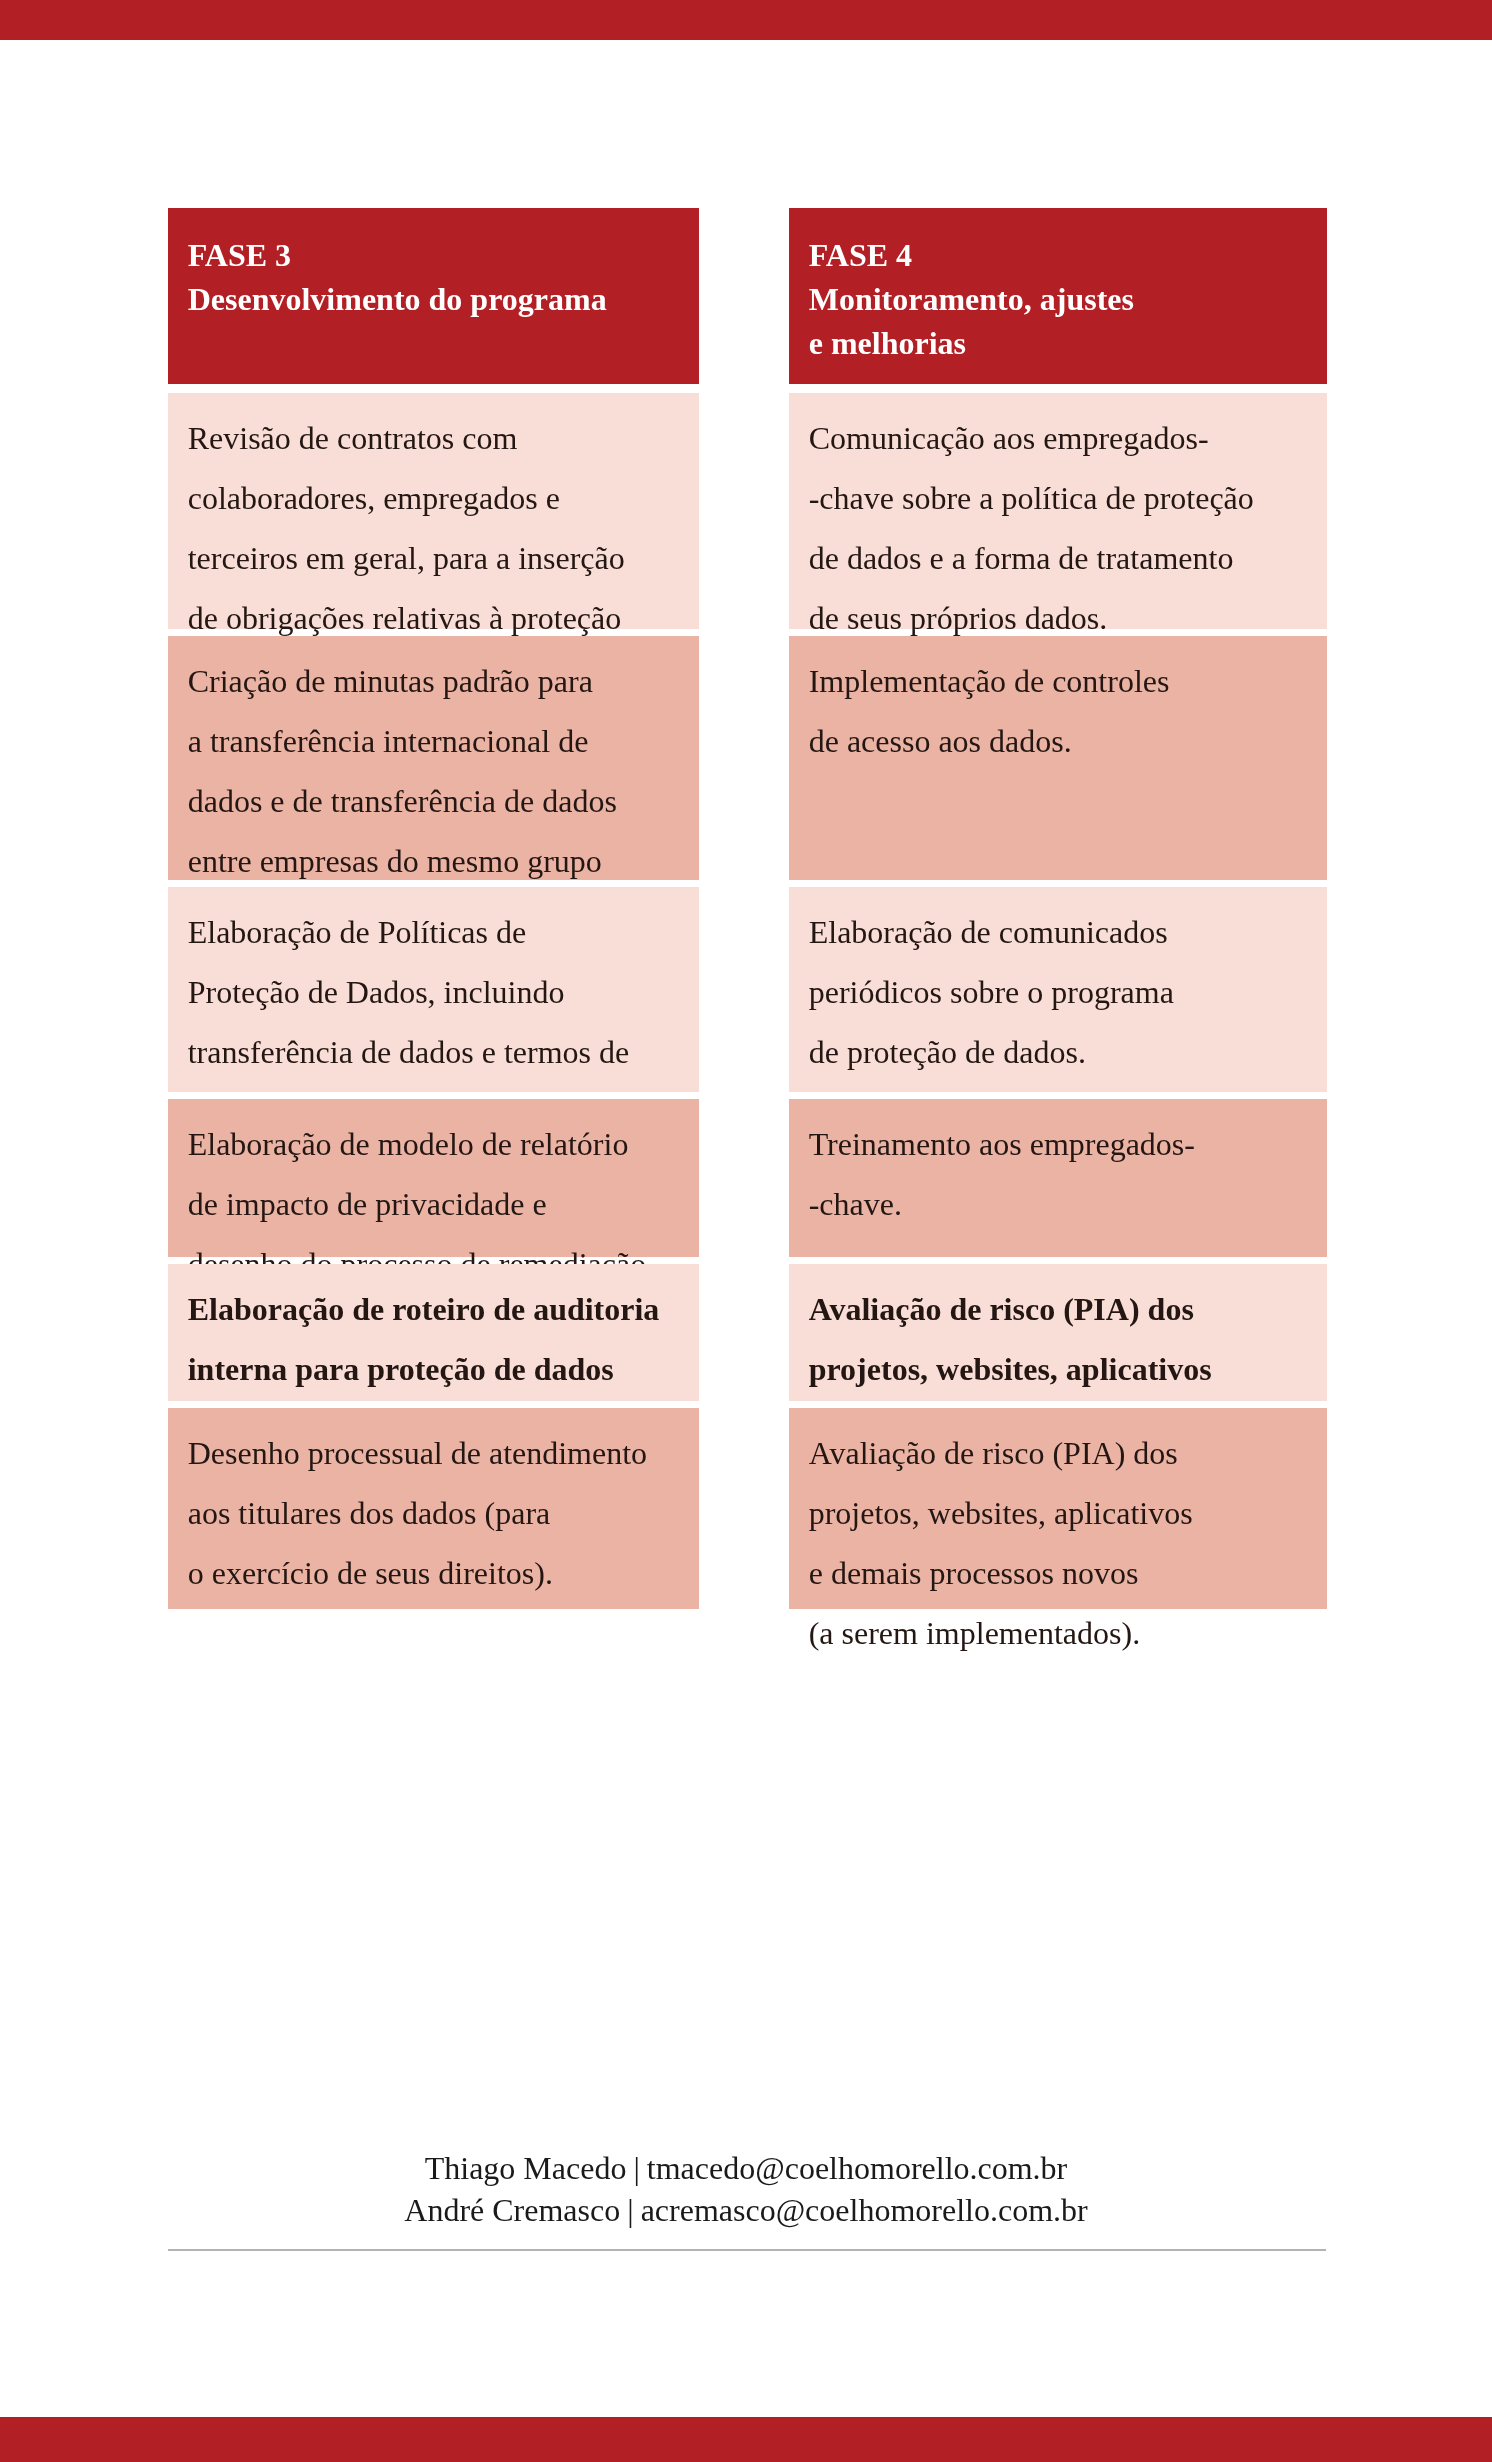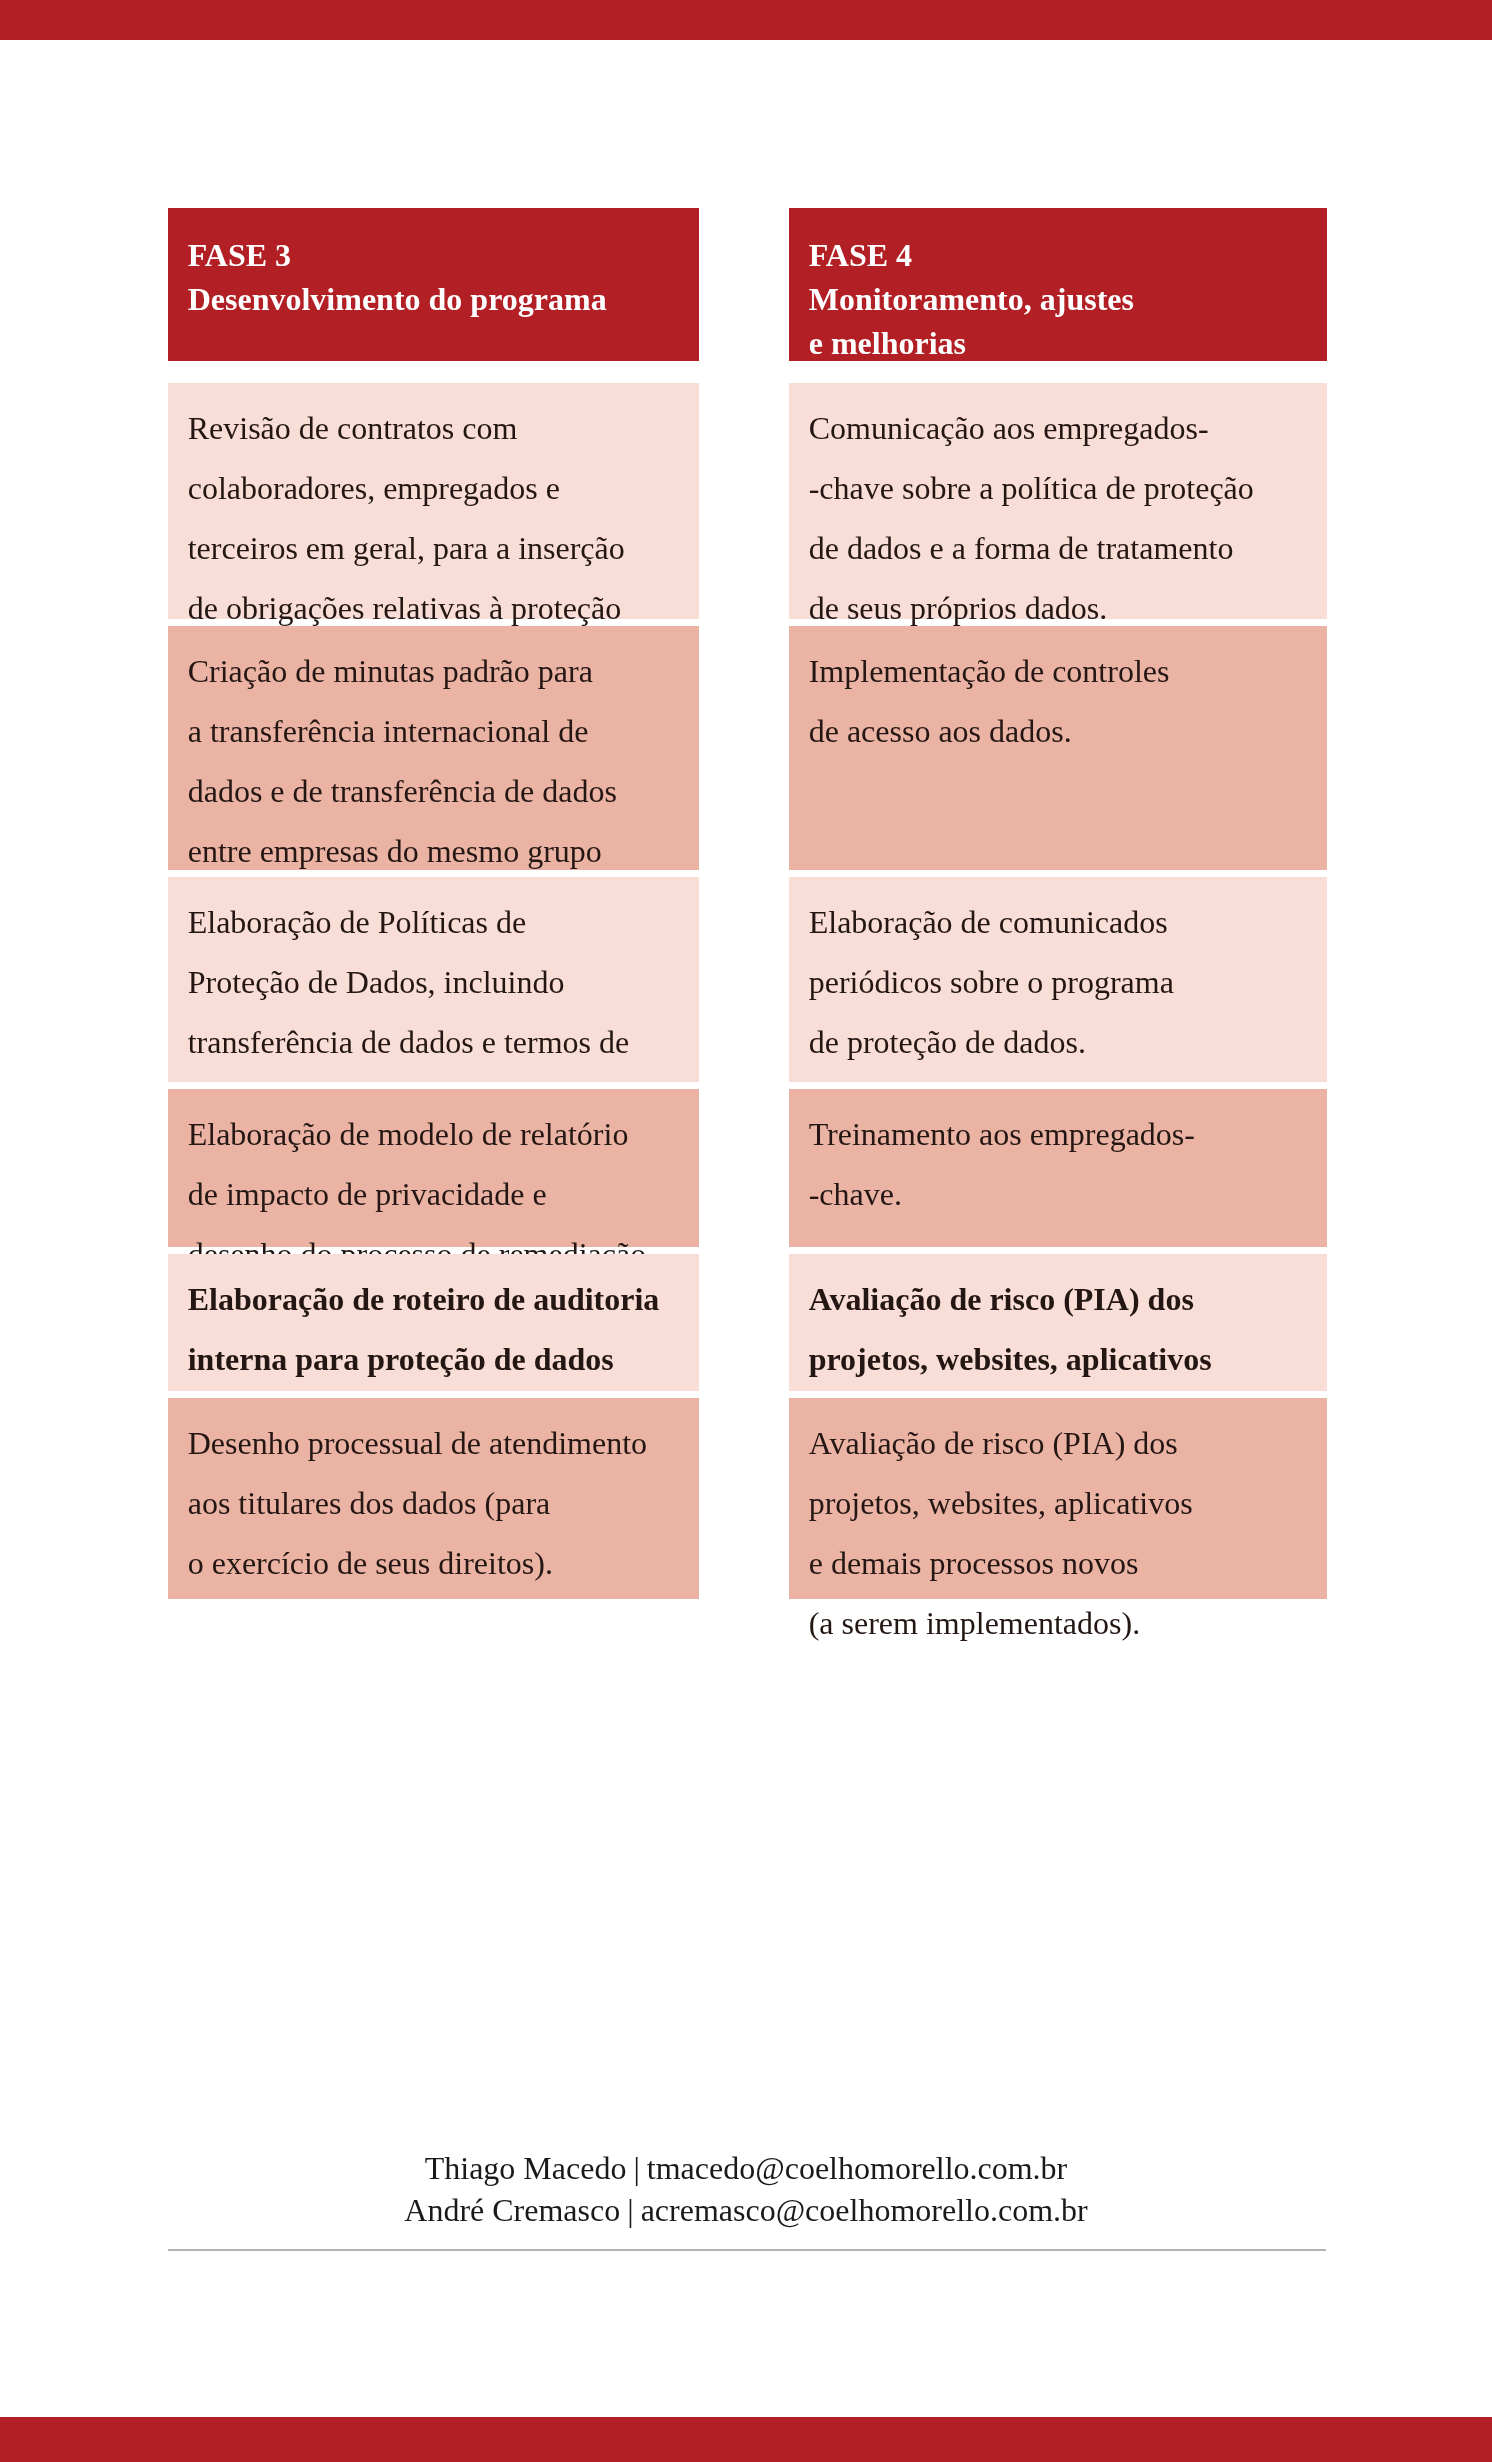--- a/index.html
+++ b/index.html
@@ -17,30 +17,30 @@
   .band { position: absolute; left: 0; width: 1492px; background: #b22025; }
   .band-top { top: 0; height: 40px; }
   .band-bottom { top: 2417px; height: 46px; }
 
   
   .column { position: absolute; top: 208px; display: flex; flex-direction: column; row-gap: 7px; }
   .column-fase3 { left: 168px;  width: 531px; }
   .column-fase4 { left: 789px; width: 538px; }
 
   .phase-header {
-    height: 153px;
+    height: 176px;
     box-sizing: border-box;
     background: #b22025;
     color: #ffffff;
     font-weight: bold;
     font-size: 32px;
     line-height: 44px;
     padding: 25px 17px 0 19.7px;
     white-space: pre-line;
-    margin-bottom: 15px;
+    margin-bottom: 2px;
   }
 
   .cell {
     box-sizing: border-box;
     padding: 15.4px 7px 0 19.7px;
     font-size: 32px;
     line-height: 60px;
     white-space: pre-line;
   }
   .cell:nth-of-type(odd)  { background: #eab3a4; } 

